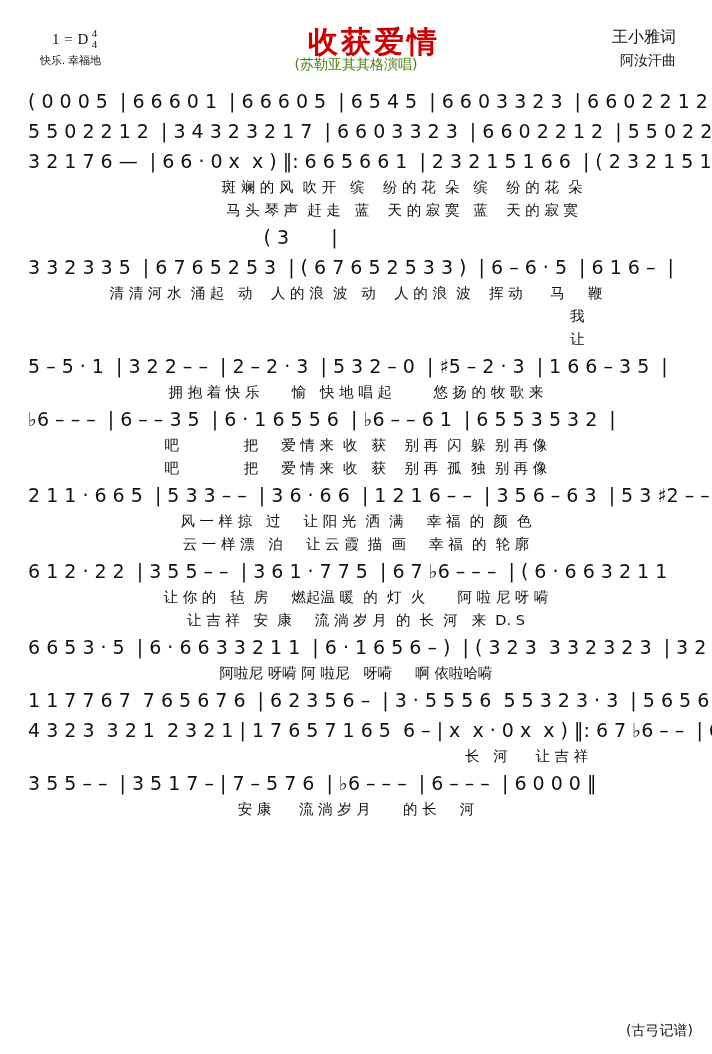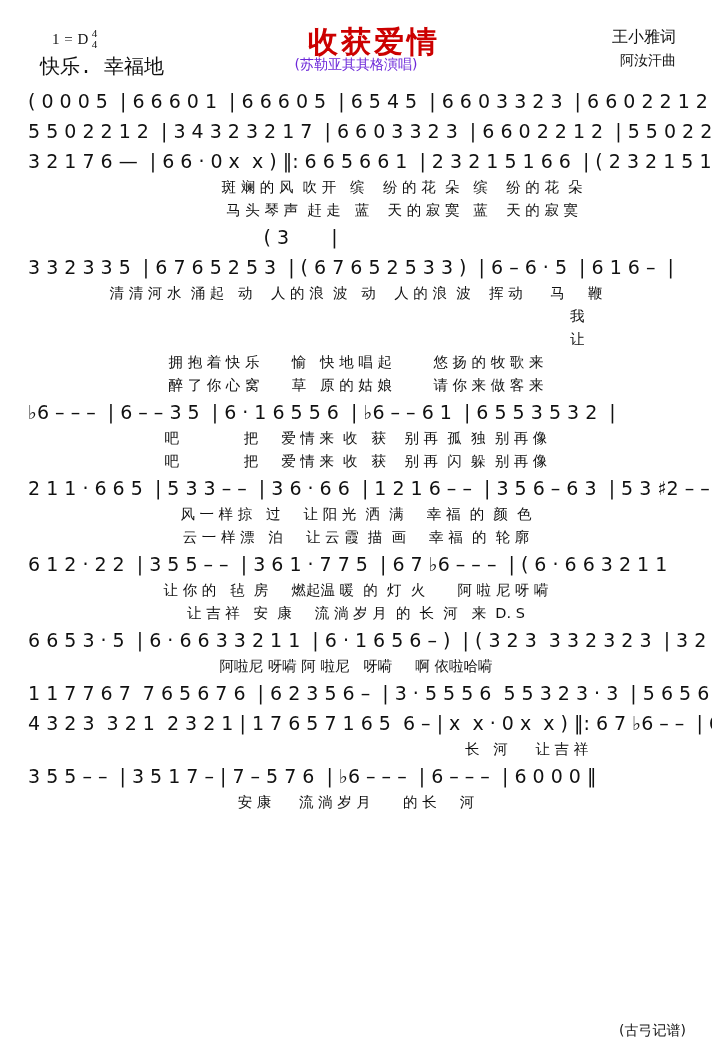--- a/index.html
+++ b/index.html
@@ -19,34 +19,34 @@
     position:absolute;left:52px;top:28px;
     font-size:15px;letter-spacing:.5px;
     font-family:"Liberation Serif", serif;
   }
   .key .frac{
     display:inline-block;vertical-align:-4px;
     font-size:11px;line-height:1.02;text-align:center;margin-left:3px;
   }
   .tempo{
     position:absolute;left:40px;top:53px;
-    font-size:20px;font-family:Liberation Mono, monospace;
+    font-size:11px;font-family:Liberation Sans, sans-serif;
   }
   .title{
     position:absolute;left:0;right:0;top:22px;
     text-align:center;
     font-size:30px;font-weight:bold;color:#cc0000;
     letter-spacing:3px;
     font-family:"DejaVu Sans", sans-serif;
     margin-left:36px;
   }
   .subtitle{
     position:absolute;left:0;right:0;top:56px;
     text-align:center;
-    font-size:14px;color:#6d28d9;
+    font-size:14px;color:#4d7c0f;
     font-family:"DejaVu Sans", sans-serif;
   }
   .credit1{position:absolute;right:36px;top:27px;font-size:16px;font-family:"DejaVu Sans", sans-serif;}
   .credit2{position:absolute;right:36px;top:52px;font-size:14px;font-family:Liberation Serif, serif;}
 
   
   .row{position:relative;margin:0 28px;}
   .notes{
     position:relative;
     font-family:"DejaVu Sans", sans-serif;
@@ -59,21 +59,21 @@
     position:relative;
     font-family:"DejaVu Sans", sans-serif;
     font-size:14.5px;
     line-height:23px;
     white-space:pre;
     letter-spacing:0px;
     text-align:center;
   }
 
   .sig{
-    position:absolute;right:26px;bottom:14px;
+    position:absolute;right:19px;bottom:14px;
     font-size:14px;font-family:"DejaVu Sans", sans-serif;
   }
 </style>
 </head>
 <body>
 
 <div class="sheet">
 
   <div class="hdr">
     <div class="key">
@@ -90,25 +90,25 @@
       <div class="notes">( 0 0 0 5  | 6 6 6 0 1  | 6 6 6 0 5  | 6 5 4 5  | 6 6 0 3 3 2 3  | 6 6 0 2 2 1 2  |</div>
       <div class="notes">5 5 0 2 2 1 2  | 3 4 3 2 3 2 1 7  | 6 6 0 3 3 2 3  | 6 6 0 2 2 1 2  | 5 5 0 2 2 1 2  |</div>
       <div class="notes">3 2 1 7 6 —  | 6 6 · 0 x  x ) ‖: 6 6 5 6 6 1  | 2 3 2 1 5 1 6 6  | ( 2 3 2 1 5 1 6 6 ) |</div>
       <div class="lyric">                    斑 斓 的 风  吹 开   缤    纷 的 花  朵   缤    纷 的 花  朵</div>
       <div class="lyric">                    马 头 琴 声  赶 走   蓝    天 的 寂 寞   蓝    天 的 寂 寞</div>
       <div class="notes">                                       ( 3       |</div>
       <div class="notes">3 3 2 3 3 5  | 6 7 6 5 2 5 3  | ( 6 7 6 5 2 5 3 3 )  | 6 – 6 · 5  | 6 1 6 –  |</div>
       <div class="lyric">清 清 河 水  涌 起   动    人 的 浪  波   动    人 的 浪  波    挥 动      马     鞭</div>
       <div class="lyric">                                                                                                我</div>
       <div class="lyric">                                                                                                让</div>
+      <div class="notes">5 – 5 · 1  | 3 2 2 – –  | 2 – 2 · 3  | 5 3 2 – 0  | ♯5 – 2 · 3  | 1 6 6 – 3 5  |</div>
       <div class="lyric">拥 抱 着 快 乐       愉   快 地 唱 起         悠 扬 的 牧 歌 来</div>
-      <div class="lyric">醉 了 你 心 窝       草   原 的 姑 娘         请 你 来 做 客 来</div>
       <div class="notes">♭6 – – –  | 6 – – 3 5  | 6 · 1 6 5 5 6  | ♭6 – – 6 1  | 6 5 5 3 5 3 2  |</div>
+      <div class="lyric">吧              把     爱 情 来  收   获    别 再  闪  躲  别 再 像</div>
       <div class="lyric">吧              把     爱 情 来  收   获    别 再  孤  独  别 再 像</div>
-      <div class="lyric">吧              把     爱 情 来  收   获    别 再  闪  躲  别 再 像</div>
       <div class="notes">2 1 1 · 6 6 5  | 5 3 3 – –  | 3 6 · 6 6  | 1 2 1 6 – –  | 3 5 6 – 6 3  | 5 3 ♯2 – –  |</div>
       <div class="lyric">风 一 样 掠   过     让 阳 光  洒  满     幸 福  的  颜  色</div>
       <div class="lyric">云 一 样 漂   泊     让 云 霞  描  画     幸 福  的  轮 廓</div>
       <div class="notes">6 1 2 · 2 2  | 3 5 5 – –  | 3 6 1 · 7 7 5  | 6 7 ♭6 – – –  | ( 6 · 6 6 3 2 1 1</div>
       <div class="lyric">让 你 的   毡  房     燃起温 暖  的  灯  火       阿 啦 尼 呀 嗬</div>
       <div class="lyric">让 吉 祥   安  康     流 淌 岁 月  的  长  河   来  D. S</div>
       <div class="notes">6 6 5 3 · 5  | 6 · 6 6 3 3 2 1 1  | 6 · 1 6 5 6 – )  | ( 3 2 3  3 3 2 3 2 3  | 3 2 1  2 1 2 3 2 –  |</div>
       <div class="lyric">阿啦尼 呀嗬 阿 啦尼   呀嗬     啊 依啦哈嗬</div>
       <div class="notes">1 1 7 7 6 7  7 6 5 6 7 6  | 6 2 3 5 6 –  | 3 · 5 5 5 6  5 5 3 2 3 · 3  | 5 6 5 6 · 3 |</div>
       <div class="notes">4 3 2 3  3 2 1  2 3 2 1 | 1 7 6 5 7 1 6 5  6 – | x  x · 0 x  x ) ‖: 6 7 ♭6 – –  | 6 1 2 · 2 2  |</div>

